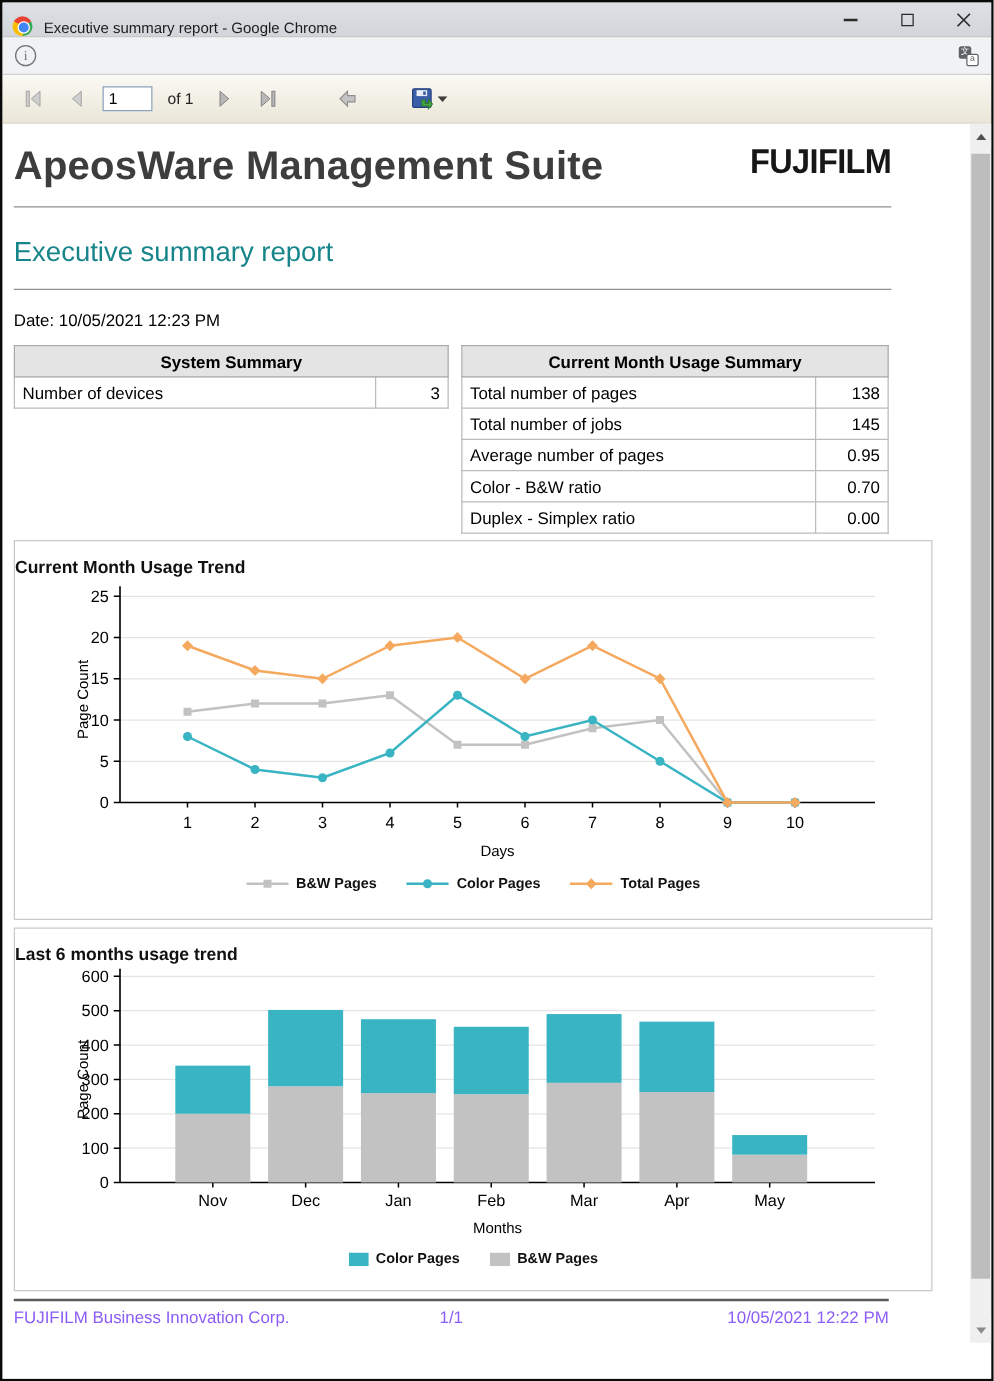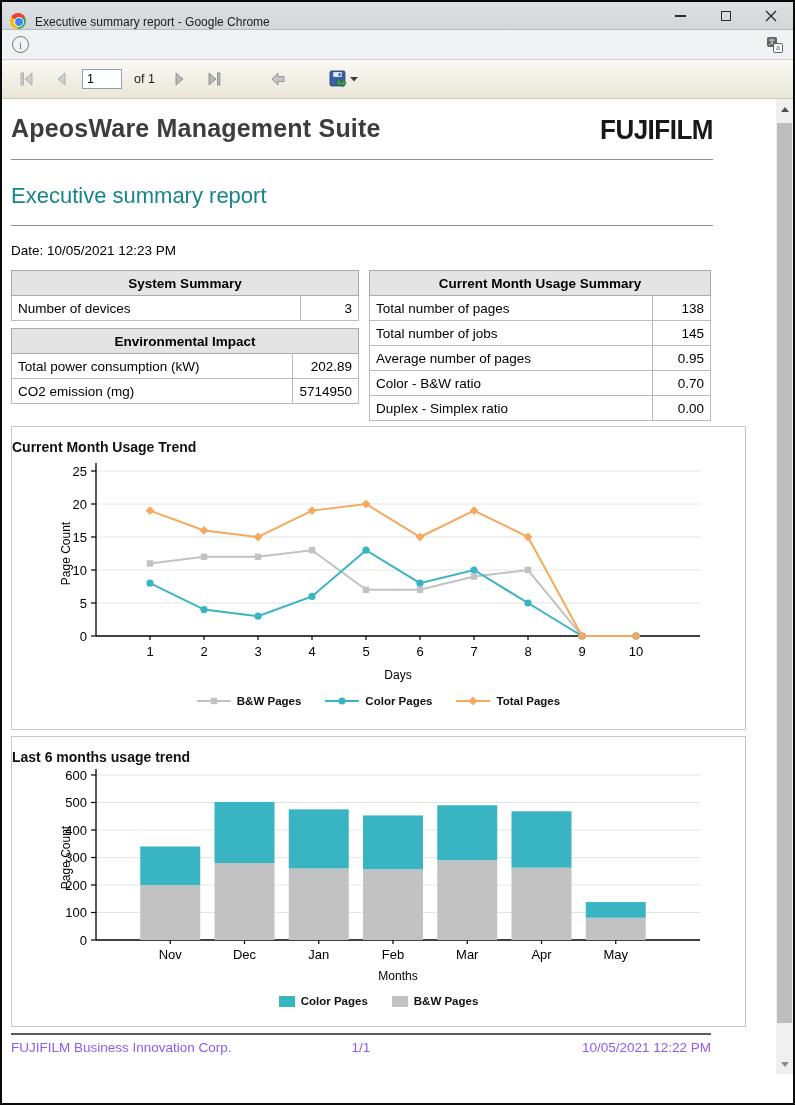--- a/index.html
+++ b/index.html
@@ -32,21 +32,21 @@
   .page-input { width:40px; height:20px; border:1px solid #8aa0b8; font-size:12.5px; padding:1px 4px; font-family:"Liberation Sans",sans-serif; }
   .of-label { font-size:12.5px; color:#222; margin:0 4px; }
   .tb-gap { width:22px; }
   .export-group { display:flex; align-items:center; gap:3px; }
 
   
   .content { position:relative; height:1004px; background:#fff; }
   .report { padding:15px 0 0 9px; }
 
   .rpt-header { display:flex; align-items:flex-start; width:702px; }
-  .app-title { font-size:25px; font-weight:bold; color:#3d3d3d; letter-spacing:0.2px; }
+  .app-title { font-size:32px; font-weight:bold; color:#3d3d3d; letter-spacing:0.2px; }
   .fuji-logo { margin-left:auto; font-size:26px; font-weight:900; color:#171717; letter-spacing:-0.5px; transform:scaleY(1.06); }
   .rule { width:702px; height:1px; background:#8f8f8f; border:0; }
   .rule1 { margin-top:14px; }
   .rpt-heading { margin-top:23px; font-size:22px; color:#16858a; }
   .rule2 { margin-top:16px; }
   .date-line { margin-top:17px; font-size:13.5px; color:#000; }
 
   
   .tables-row { margin-top:12px; display:flex; gap:10px; align-items:flex-start; }
   .tcol-left { width:348px; }
@@ -175,37 +175,20 @@
           <table class="rpt">
             <thead>
                 <tr>
                   <th colspan="2">System Summary</th>
                 </tr>
               </thead>
             <tbody>
                 <tr>
                   <td>Number of devices</td>
                   <td class="val">3</td>
-                </tr>
-              </tbody>
-          </table>
-          <table class="rpt env-table">
-            <thead>
-                <tr>
-                  <th colspan="2">Environmental Impact</th>
-                </tr>
-              </thead>
-            <tbody>
-                <tr>
-                  <td>Total power consumption (kW)</td>
-                  <td class="val">202.89</td>
-                </tr>
-                <tr>
-                  <td>CO2 emission (mg)</td>
-                  <td class="val">5714950</td>
                 </tr>
               </tbody>
           </table>
         </div>
         <div class="tcol-right">
           <table class="rpt">
             <thead>
                 <tr>
                   <th colspan="2">Current Month Usage Summary</th>
                 </tr>

